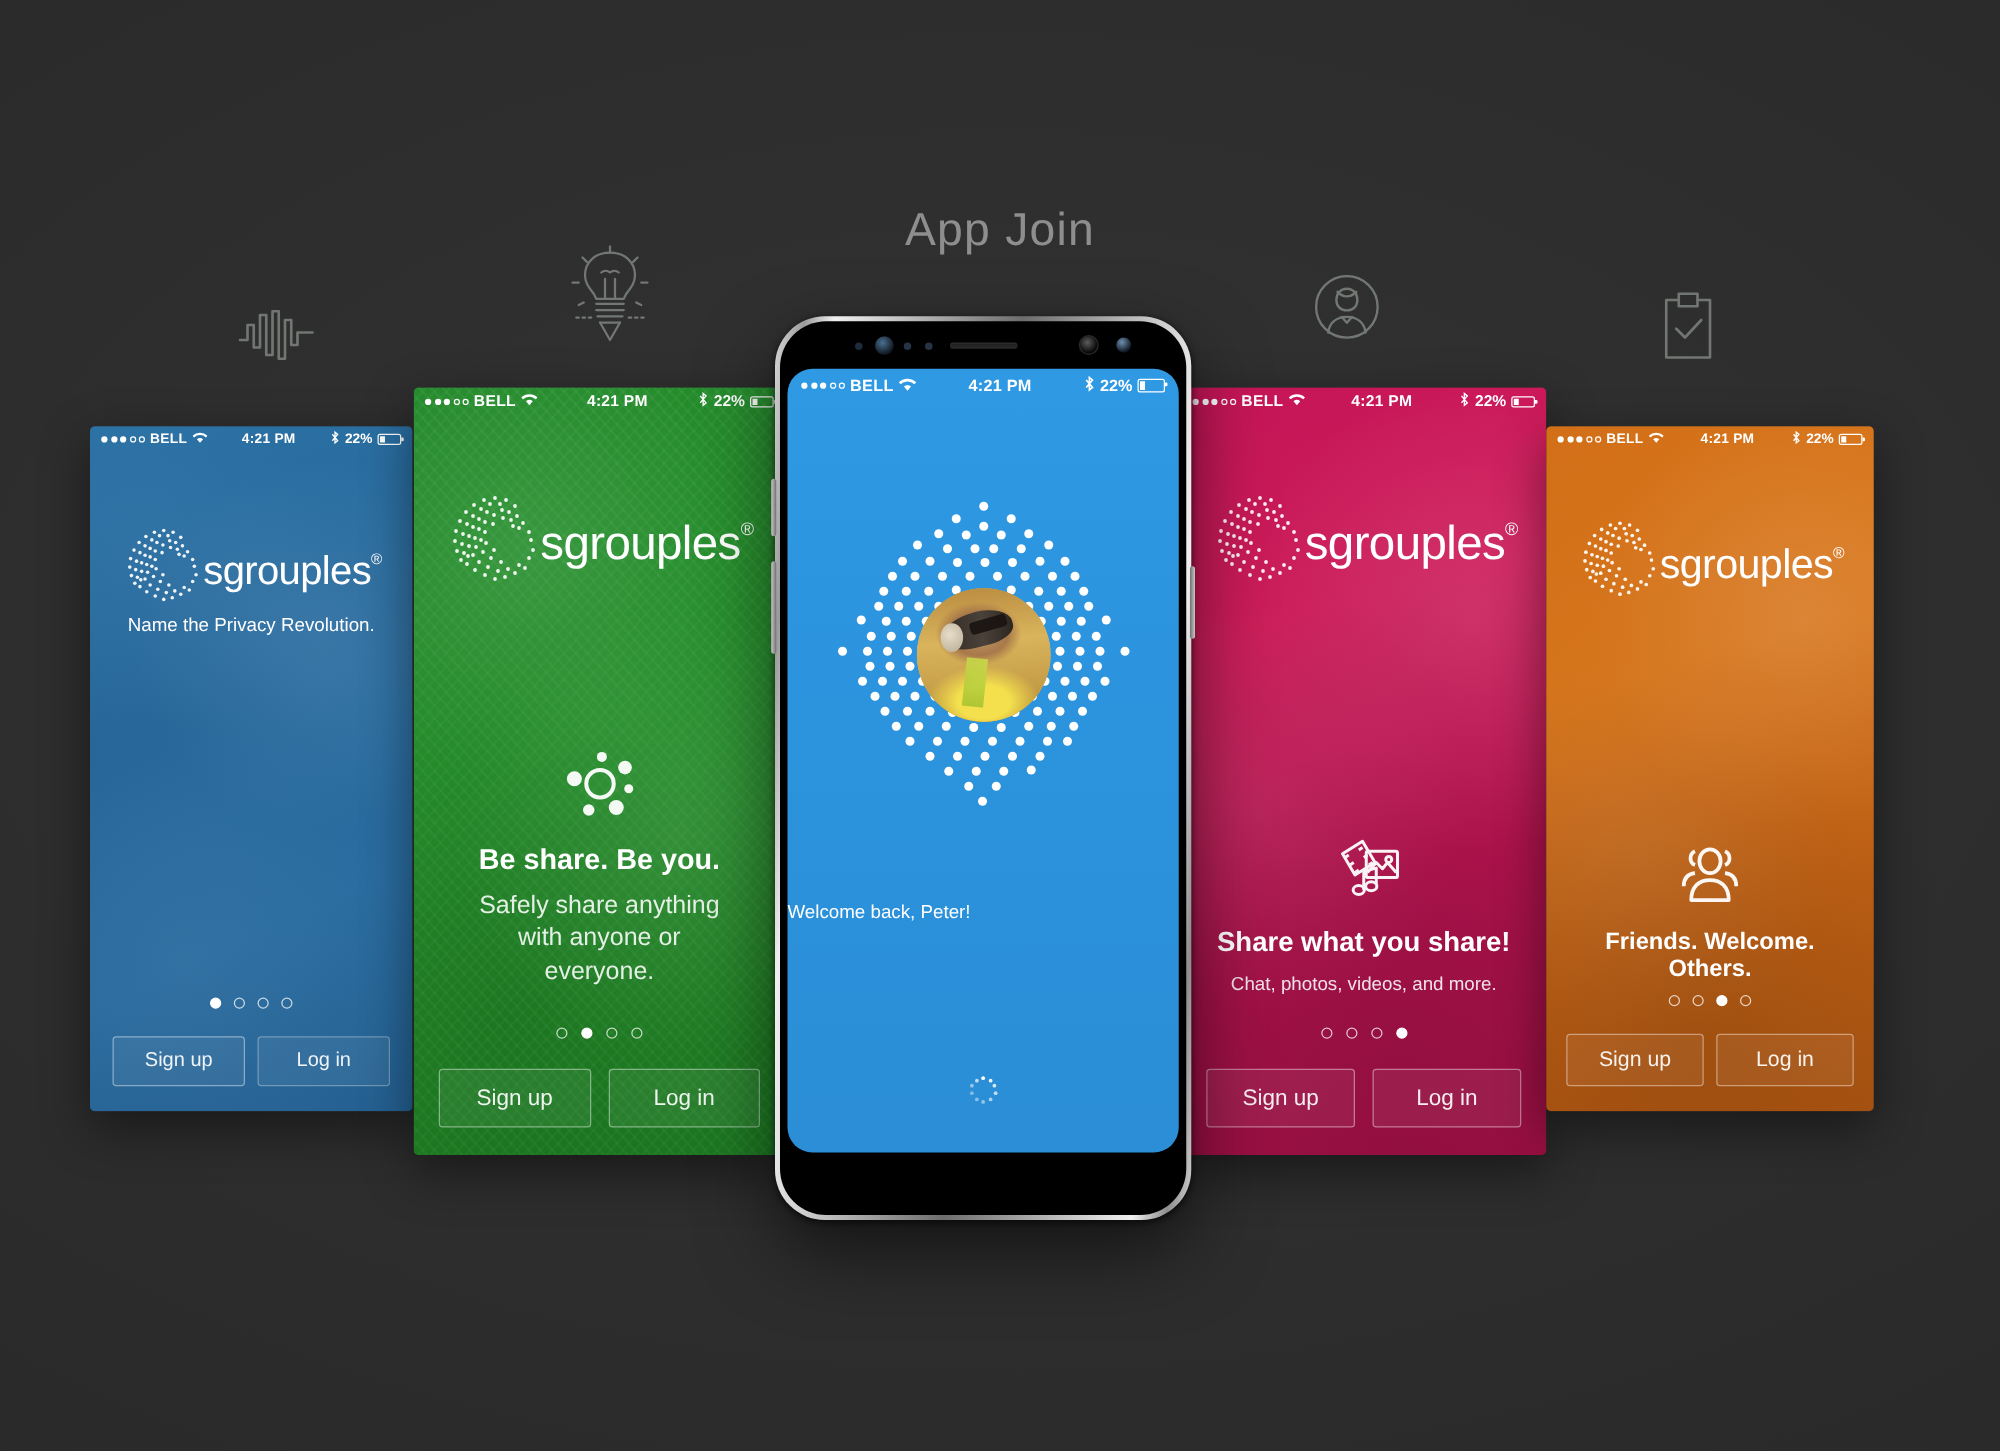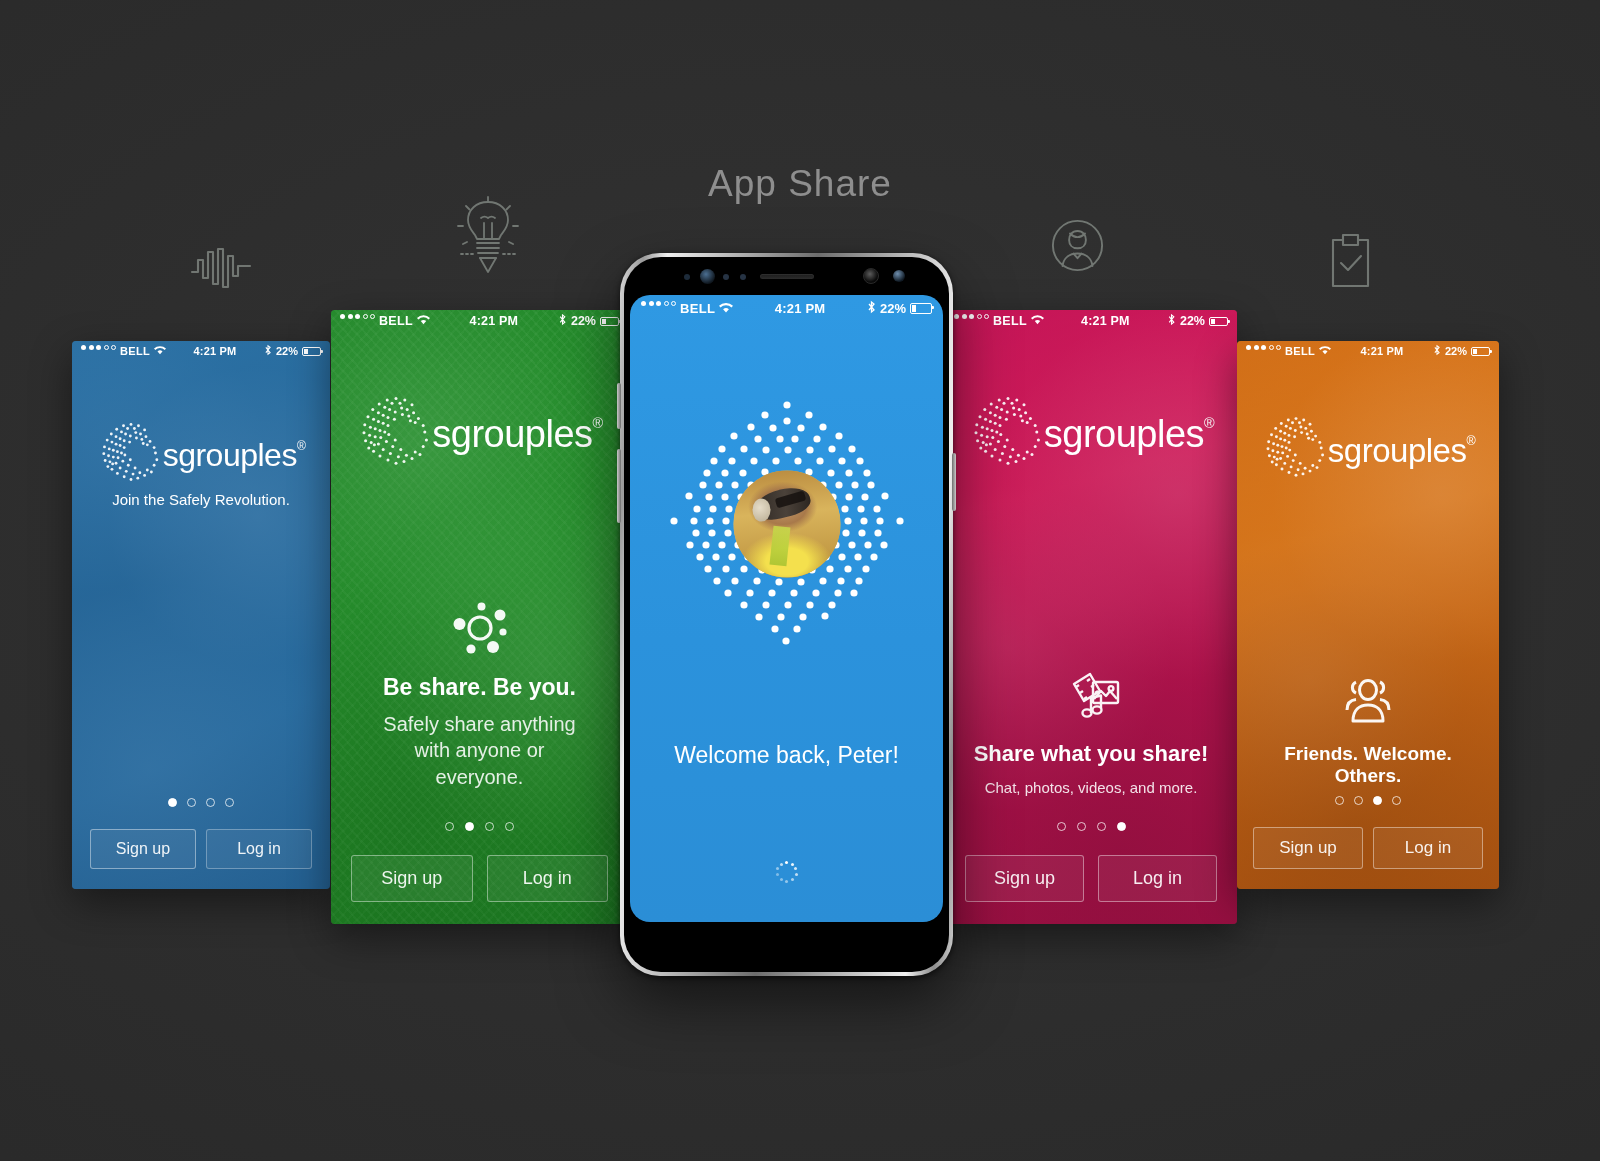--- a/index.html
+++ b/index.html
@@ -50,21 +50,21 @@
   
   .statusbar {
     display: flex; align-items: center;
     color: #fff;
     height: 22px;
     padding: 0 9px;
     font-size: 12.5px;
     font-weight: 700;
     flex: none;
   }
-  .sb-left { display: flex; align-items: flex-start; gap: 4px; }
+  .sb-left { display: flex; align-items: center; gap: 4px; }
   .sb-dots { display: flex; gap: 2.5px; align-items: center; }
   .sb-dots i { width: 5px; height: 5px; border-radius: 50%; background: #fff; display: block; }
   .sb-dots i.hollow { background: transparent; border: 1px solid #fff; width: 5px; height: 5px; }
   .sb-carrier { letter-spacing: .3px; }
   .sb-mid { flex: 1; text-align: center; letter-spacing: .2px; }
   .sb-right { display: flex; align-items: center; gap: 4px; }
   .batt {
     width: 19px; height: 9px;
     border: 1px solid #fff; border-radius: 2px;
     position: relative; display: inline-block;
@@ -165,34 +165,34 @@
   }
   .avatar-ring { position: relative; width: 250px; height: 250px; }
   .avatar-photo {
     position: absolute; left: 50%; top: 50%;
     transform: translate(-50%,-50%);
     width: 107px; height: 107px; border-radius: 50%;
     overflow: hidden;
     background: linear-gradient(170deg,#cfa44a 0%,#e8c46d 35%,#d9b45a 60%,#caa046 100%);
   }
   .welcome {
-    position: absolute; left: 0; right: 0; top: 447px;
-    text-align: center; color: #fff; font-size: 23px;
+    position: absolute; left: 0; right: 0; top: 426px;
+    text-align: left; color: #fff; font-size: 15px;
   }
   .spinner { position: absolute; left: 50%; top: 566px; transform: translateX(-50%); }
   .spinner span {
     position: absolute; width: 3px; height: 3px; border-radius: 50%; background: #fff;
   }
 </style>
 </head>
 <body>
 
 <div class="stage">
 
-  <div class="app-title">App Share</div>
+  <div class="app-title">App Join</div>
 
   <div class="deco" style="left:190px; top:246px;">
     <svg width="62" height="44" viewBox="0 0 62 44" fill="none" stroke="#9aa39c" stroke-width="2.1" stroke-linecap="round" stroke-linejoin="round">
       <path d="M2 26 L8 26 L8 14 L13 14 L13 32 L18 32 L18 6 L23 6 L23 38 L28 38 L28 3 L33 3 L33 41 L38 41 L38 10 L43 10 L43 30 L48 30 L48 20 L60 20"></path>
     </svg>
   </div>
 
   <div class="deco" style="left:455px; top:196px;">
     <svg width="66" height="80" viewBox="0 0 66 80" fill="none" stroke="#9aa39c" stroke-width="1.8" stroke-linecap="round" stroke-linejoin="round">
       <path d="M33 6 C21 6 13 14 13 24 c0 7 4 11 7 15 l2 4 h22 l2-4 c3-4 7-8 7-15 C53 14 45 6 33 6Z"></path>
@@ -332,21 +332,21 @@
               <circle cx="84" cy="42" r="2.1"></circle>
             </g>
           </svg>
         </div>
         <div class="logo-word" style="font-size:32px; margin-left:-6px;">
           <span>sgrouples</span><sup>®</sup>
         </div>
       </div>
 
       <div class="body-area" style="padding:0 18px 20px;">
-        <div class="headline" style="font-size:15px; font-weight:400; margin-bottom:0;">Join the Safely Revolution.</div>
+        <div class="headline" style="font-size:15px; font-weight:400; margin-bottom:0;">Name the Privacy Revolution.</div>
         <div style="flex:1"></div>
         <div class="dots" style="margin-bottom:22px; gap:10px;">
           <span class="on"></span>
           <span></span>
           <span></span>
           <span></span>
         </div>
         <div class="btn-row" style="gap:10px;">
           <div class="btn" style="height:40px;font-size:16px;">Sign up</div>
           <div class="btn" style="height:40px;font-size:16px;border-color:rgba(255,255,255,.30);">Log in</div>

